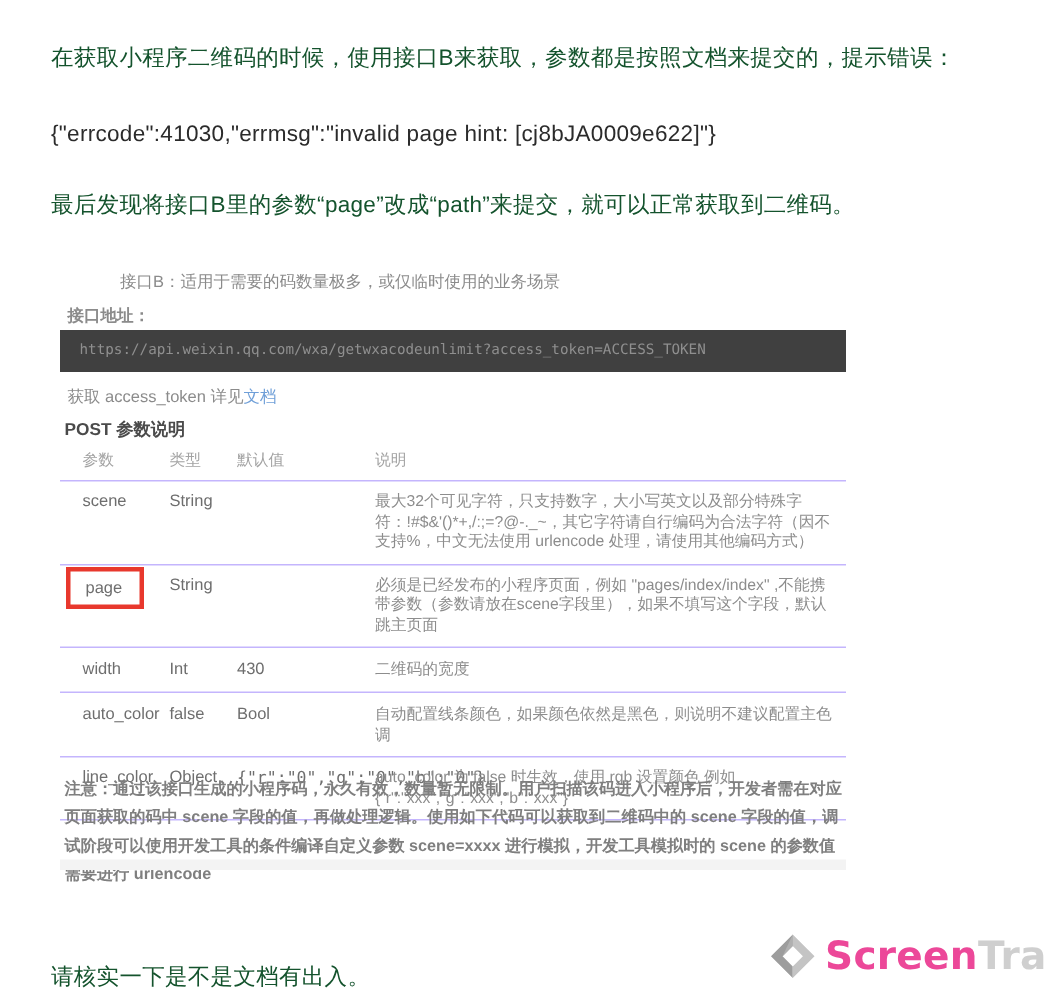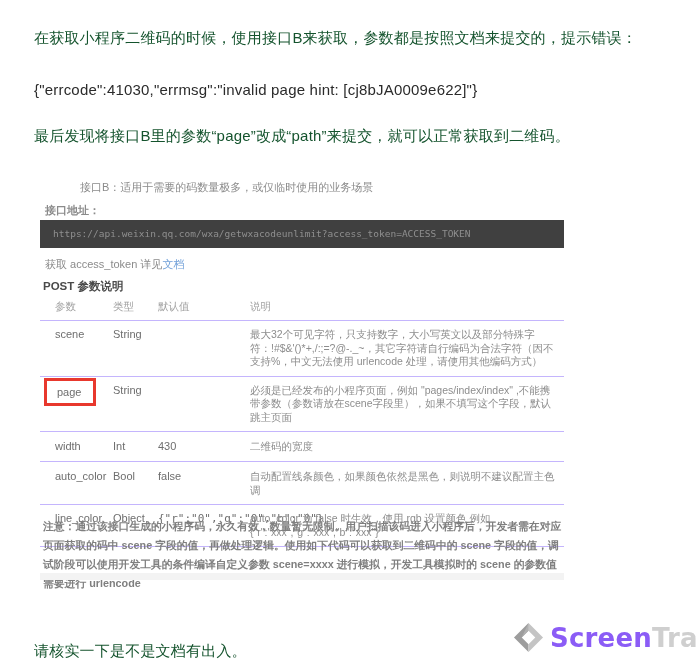--- a/index.html
+++ b/index.html
@@ -49,21 +49,21 @@
   #note{
     position:absolute;left:43px;top:517px;width:522px;
     font-size:10.8px;line-height:19px;font-weight:700;color:#7f7f7f;
   }
   #graybar{position:absolute;left:40px;top:573px;width:524px;height:7px;background:#f3f3f3;}
 
   
   .watermark{position:absolute;left:513px;top:622px;display:flex;align-items:center;}
   .wm-icon{width:31px;height:31px;margin-right:6px;}
   .wm-text{font-family:"DejaVu Sans",sans-serif;font-size:26px;font-weight:600;letter-spacing:.2px;}
-  .wm-primary{color:#8b5cf6;}
+  .wm-primary{color:#ec4899;}
   .wm-secondary{color:#cfcfcf;}
 </style>
 </head>
 <body>
 
 <p class="para" id="p1">在获取小程序二维码的时候，使用接口B来获取，参数都是按照文档来提交的，提示错误：</p>
 <p class="para" id="p2">{"errcode":41030,"errmsg":"invalid page hint: [cj8bJA0009e622]"}</p>
 <p class="para" id="p3">最后发现将接口B里的参数“page”改成“path”来提交，就可以正常获取到二维码。</p>
 
 <div class="shot">
@@ -104,22 +104,22 @@
 
     <div class="trow row-width">
       <div>width</div>
       <div>Int</div>
       <div>430</div>
       <div class="desc">二维码的宽度</div>
     </div>
 
     <div class="trow row-width">
       <div>auto_color</div>
+      <div>false</div>
       <div>Bool</div>
-      <div>false</div>
       <div class="desc">自动配置线条颜色，如果颜色依然是黑色，则说明不建议配置主色调</div>
     </div>
 
     <div class="trow">
       <div>line_color</div>
       <div>Object</div>
       <div class="mono">{"r":"0","g":"0","b":"0"}</div>
       <div class="desc">auto_color 为 false 时生效，使用 rgb 设置颜色 例如 {"r":"xxx","g":"xxx","b":"xxx"}</div>
     </div>
   </div>

